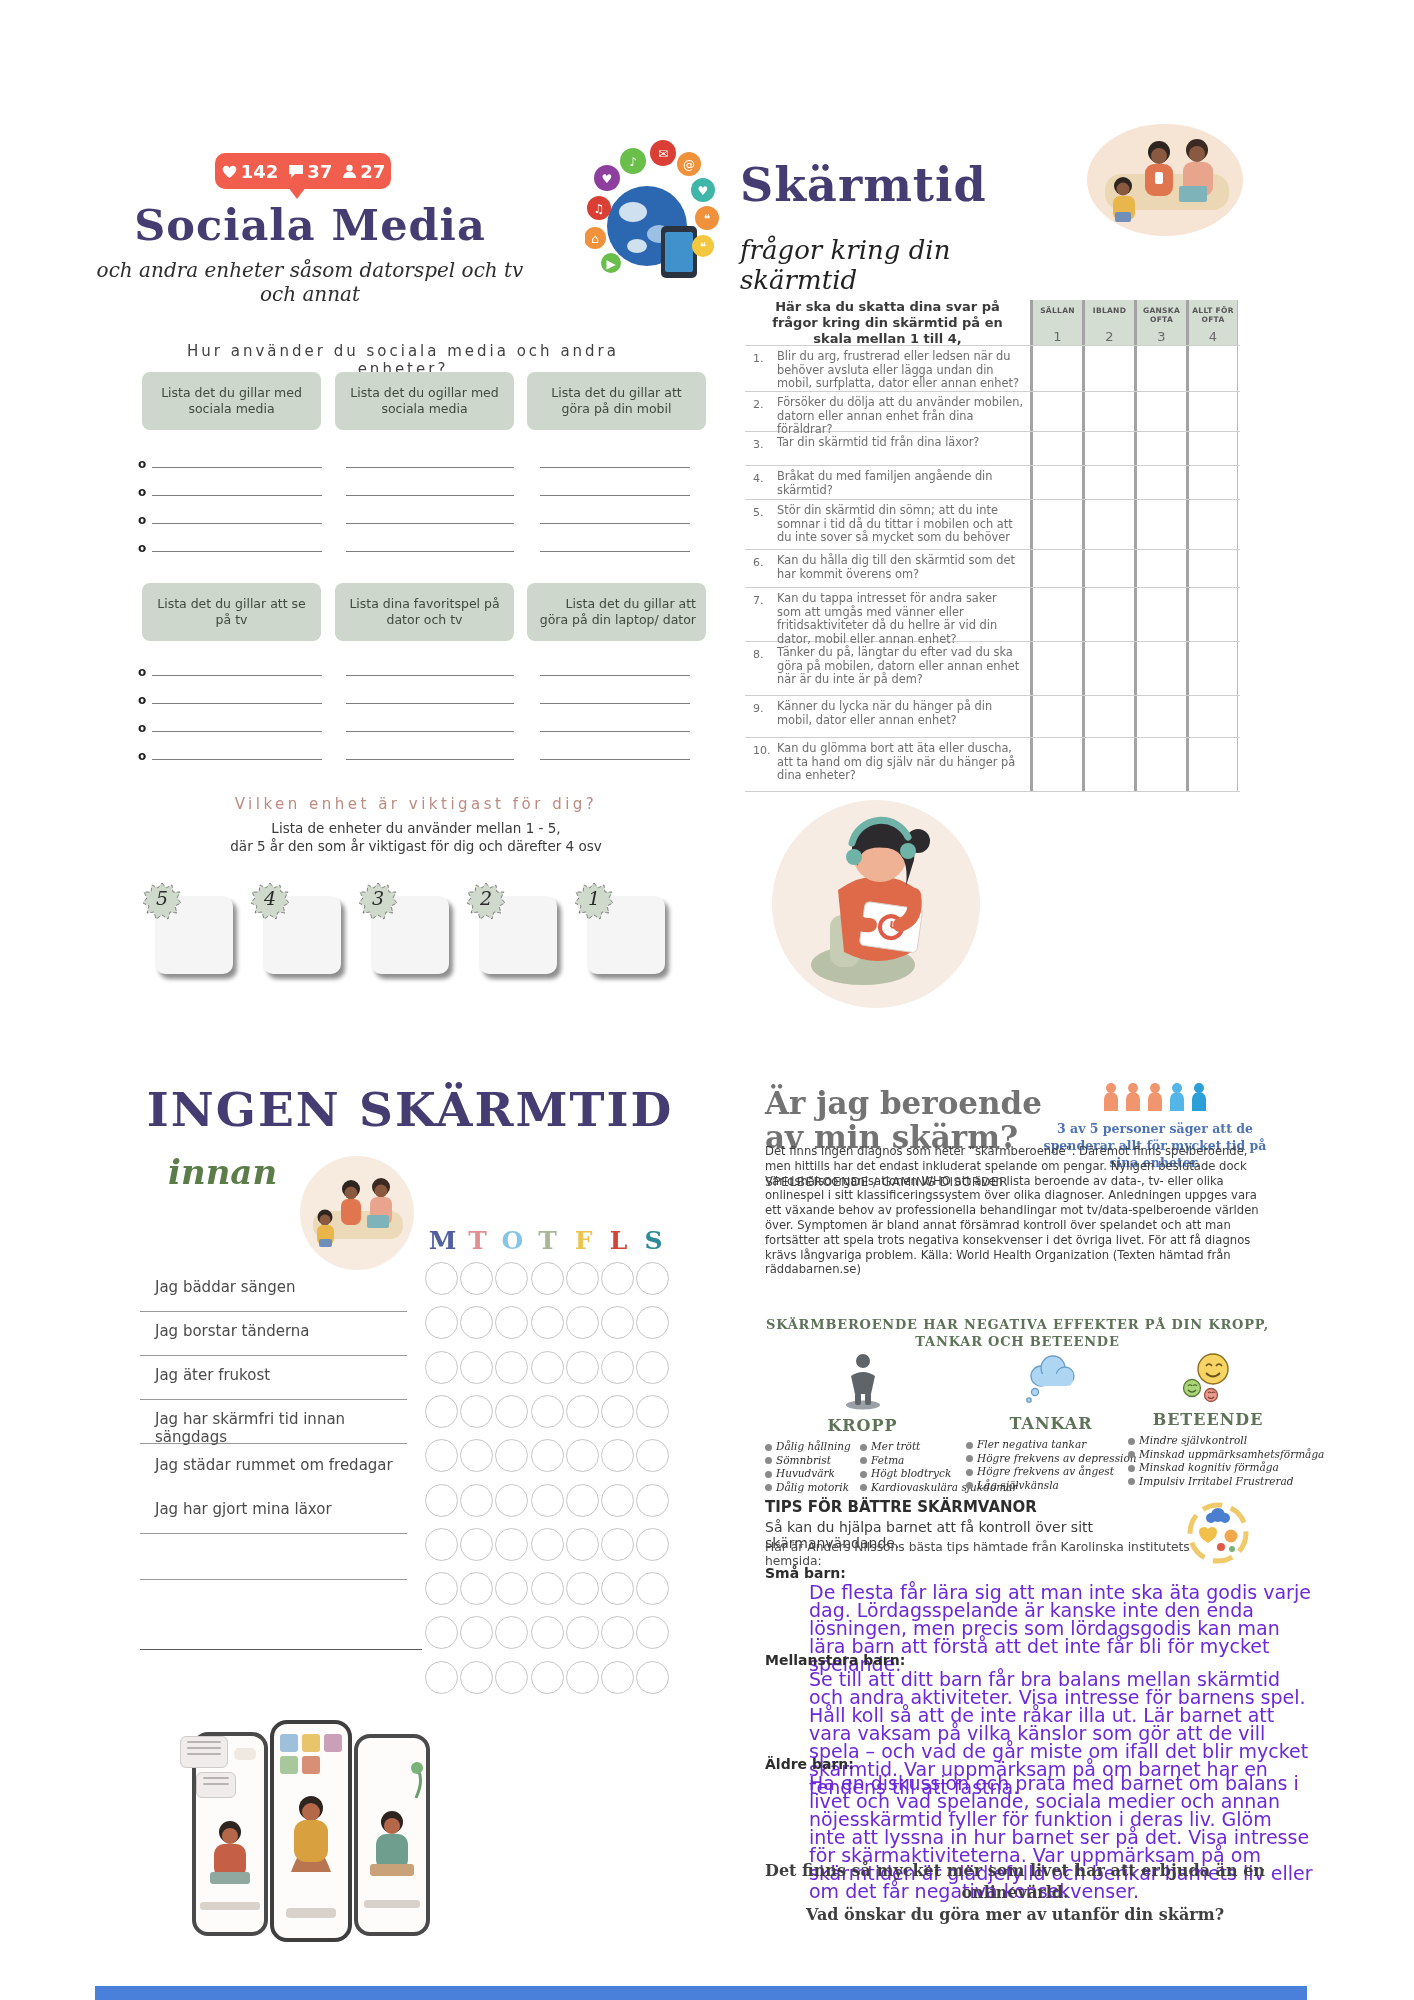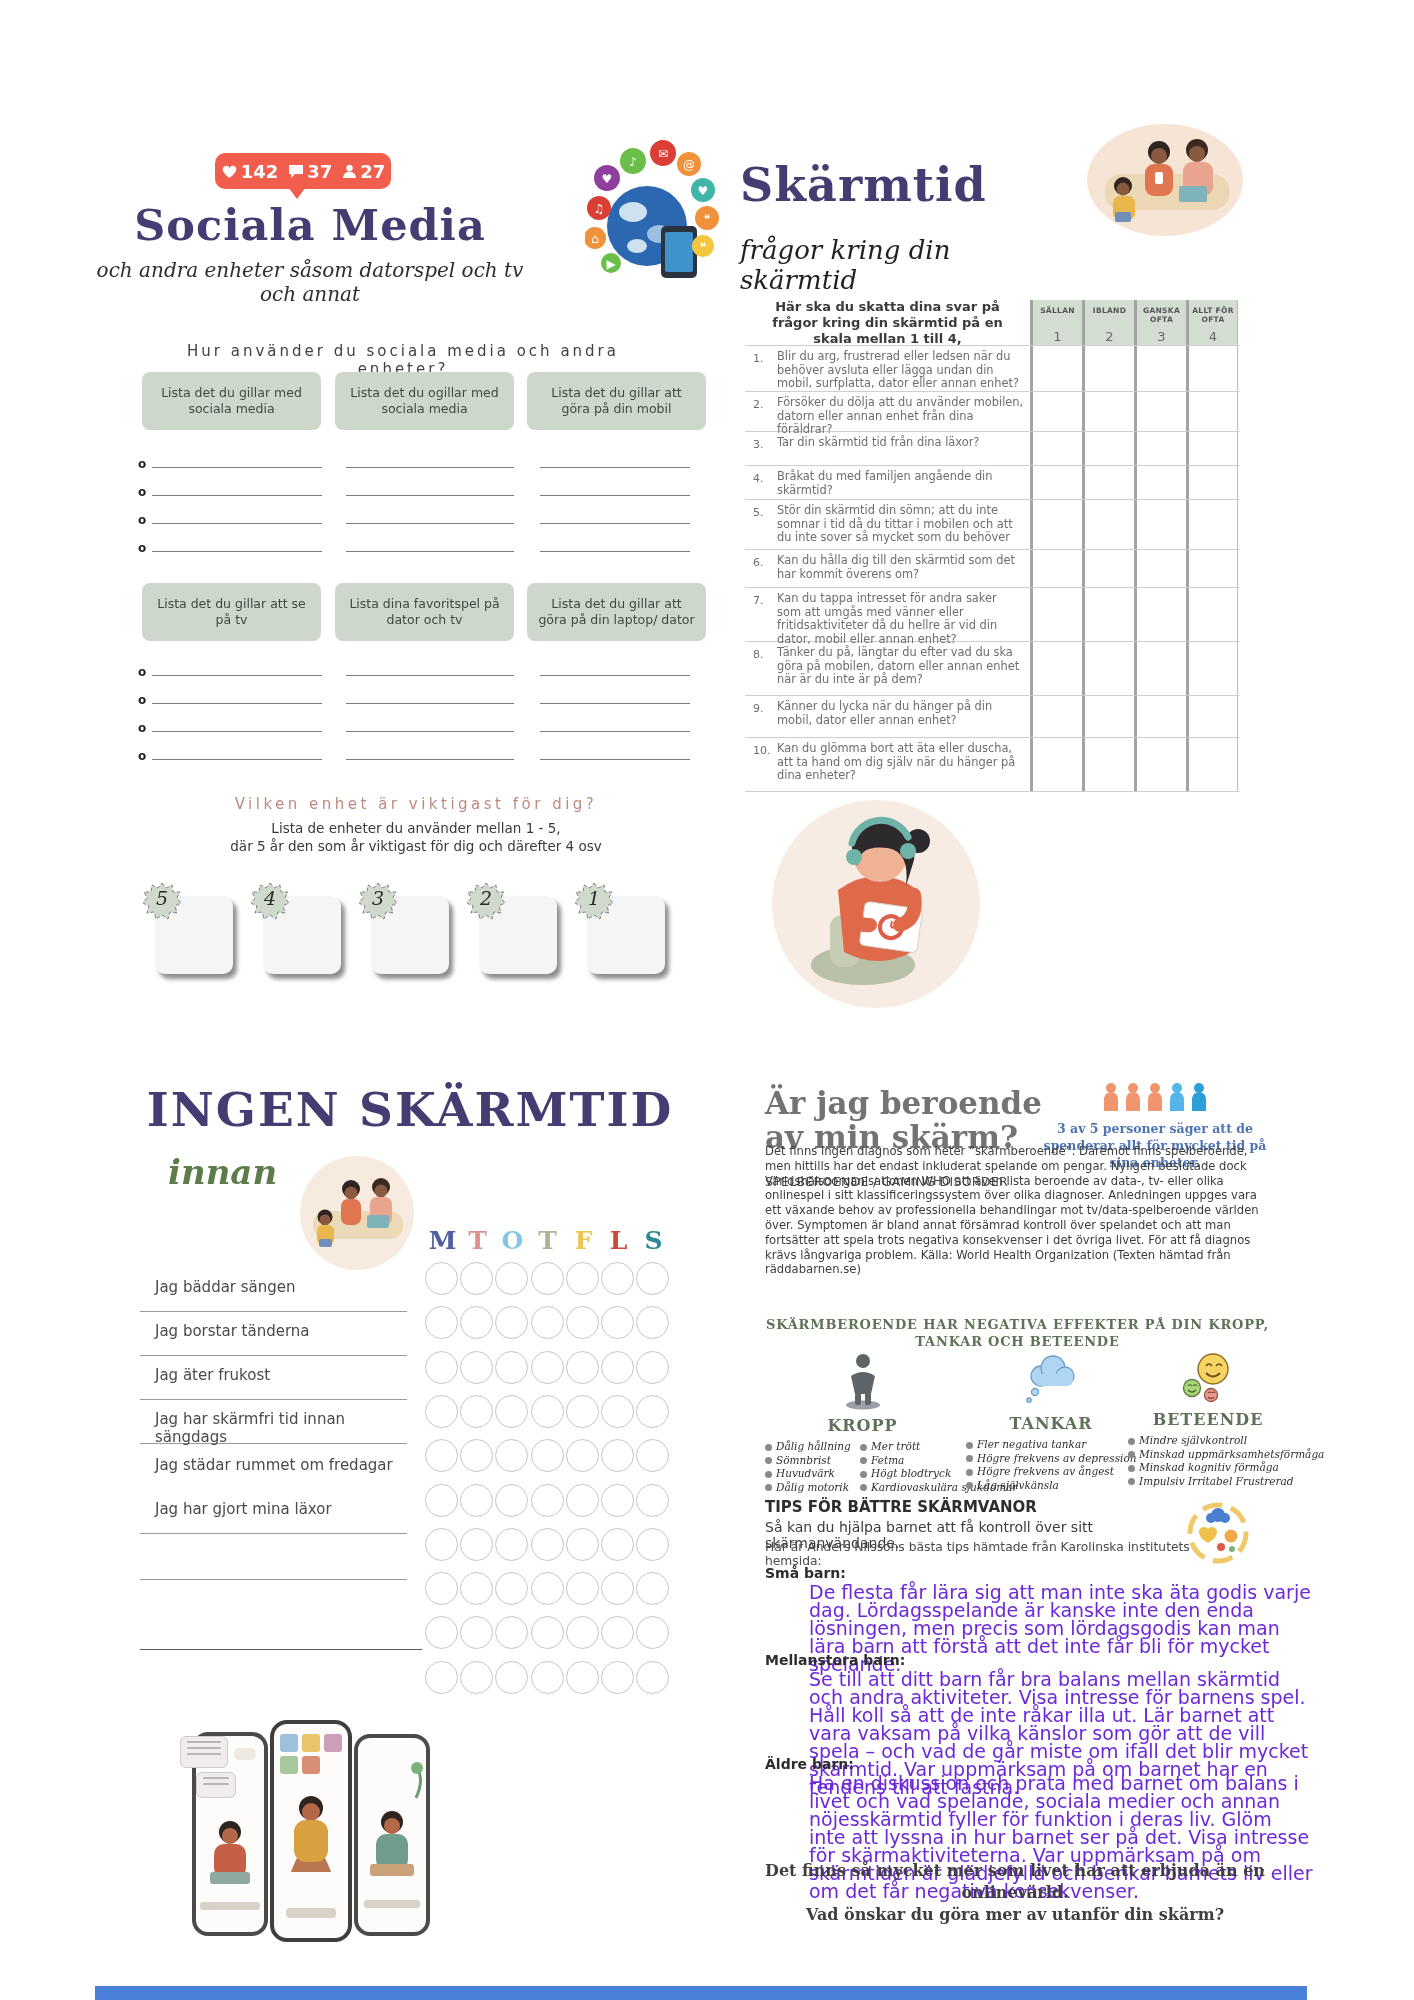--- a/index.html
+++ b/index.html
@@ -208,21 +208,21 @@
       <div class="wline">
         <span class="ln"></span>
       </div>
       <div class="wline">
         <span class="ln"></span>
       </div>
     </div>
 
   <div class="abs gbox" style="left:142px;top:583px;">Lista det du gillar att se på tv</div>
   <div class="abs gbox" style="left:335px;top:583px;">Lista dina favoritspel på dator och tv</div>
-  <div class="abs gbox" style="left:527px;top:583px;">Lista det du gillar att göra på din laptop/ dator</div>
+  <div class="abs gbox" style="left:527px;top:583px;text-align:right;">Lista det du gillar att göra på din laptop/ dator</div>
 
   <div class="linegroup" style="left:152px;top:652px;width:170px;">
       <div class="wline">
         <span class="blt">o</span>
         <span class="ln"></span>
       </div>
       <div class="wline">
         <span class="blt">o</span>
         <span class="ln"></span>
       </div>

